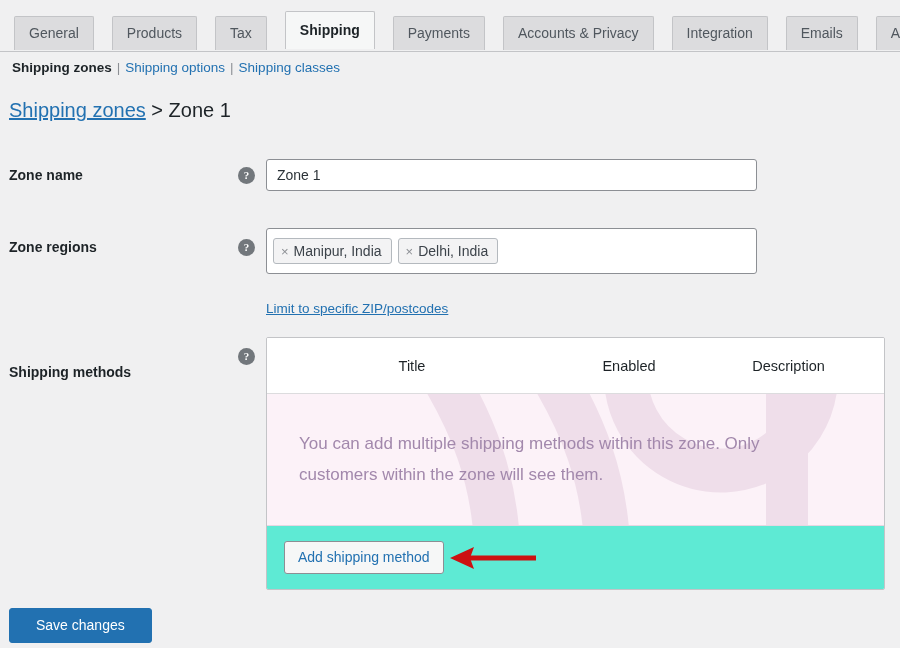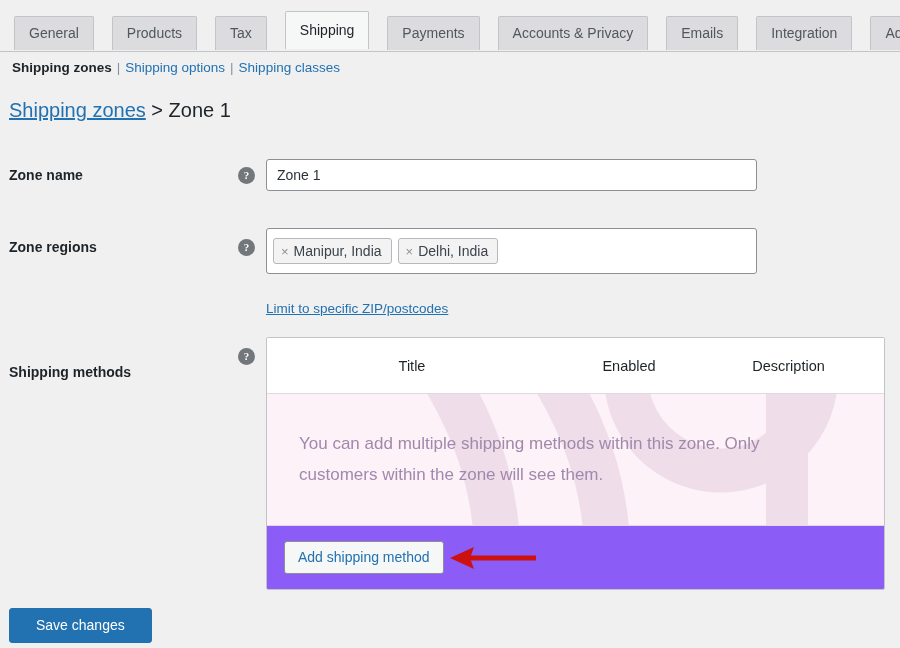--- a/index.html
+++ b/index.html
@@ -43,21 +43,21 @@
     line-height: 1;
     color: #50575e;
     white-space: nowrap;
     border-radius: 2px 2px 0 0;
     position: relative;
     top: 1px;
   }
   .tab.active {
     background: #f6f7f7;
     color: #1d2327;
-    font-weight: normal;
+    font-weight: bold;
     padding-top: 11px;
     padding-bottom: 12px;
     border-color: #c3c4c7;
     top: 0;
     z-index: 3;
   }
 
   
   .subnav {
     position: absolute;
@@ -224,21 +224,21 @@
     position: absolute;
     left: 32px;
     top: 34px;
     width: 530px;
     font-size: 17px;
     line-height: 31px;
     color: #a288ac;
   }
   .methods-foot {
     height: 63px;
-    background: #8b5cf6;
+    background: #5eead4;
     display: flex;
     align-items: center;
     padding-left: 17px;
   }
   .btn-secondary {
     background: #f6f7f7;
     border: 1px solid #8c8f94;
     border-radius: 3px;
     color: #2271b1;
     font-size: 14px;
@@ -278,22 +278,22 @@
 <body>
 
 <div class="tabbar">
   <div class="tabs">
     <div class="tab">General</div>
     <div class="tab">Products</div>
     <div class="tab">Tax</div>
     <div class="tab active">Shipping</div>
     <div class="tab">Payments</div>
     <div class="tab">Accounts &amp; Privacy</div>
+    <div class="tab">Integration</div>
     <div class="tab">Emails</div>
-    <div class="tab">Integration</div>
     <div class="tab">Advanced</div>
   </div>
 </div>
 
 <div class="subnav">
   <span class="current">Shipping zones</span>
   <span class="sep">|</span>
   <a href="#">Shipping options</a>
   <span class="sep">|</span>
   <a href="#">Shipping classes</a>

